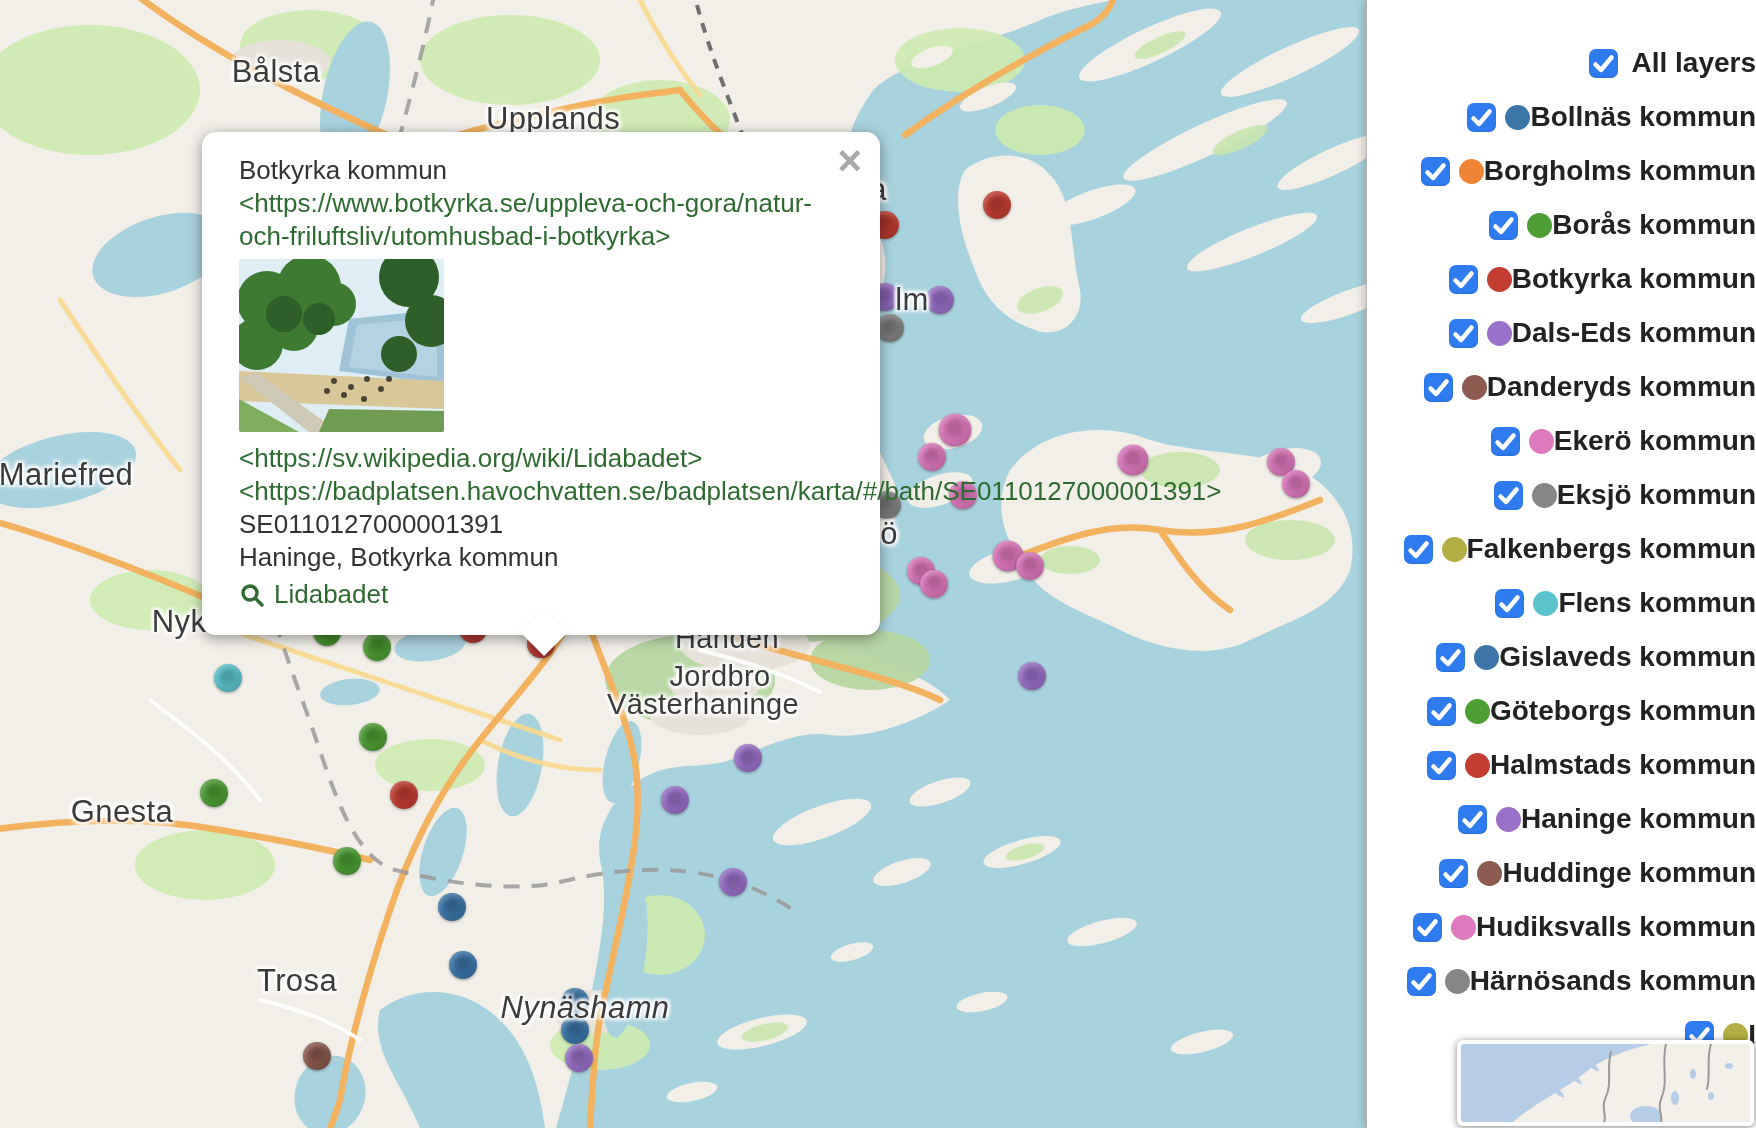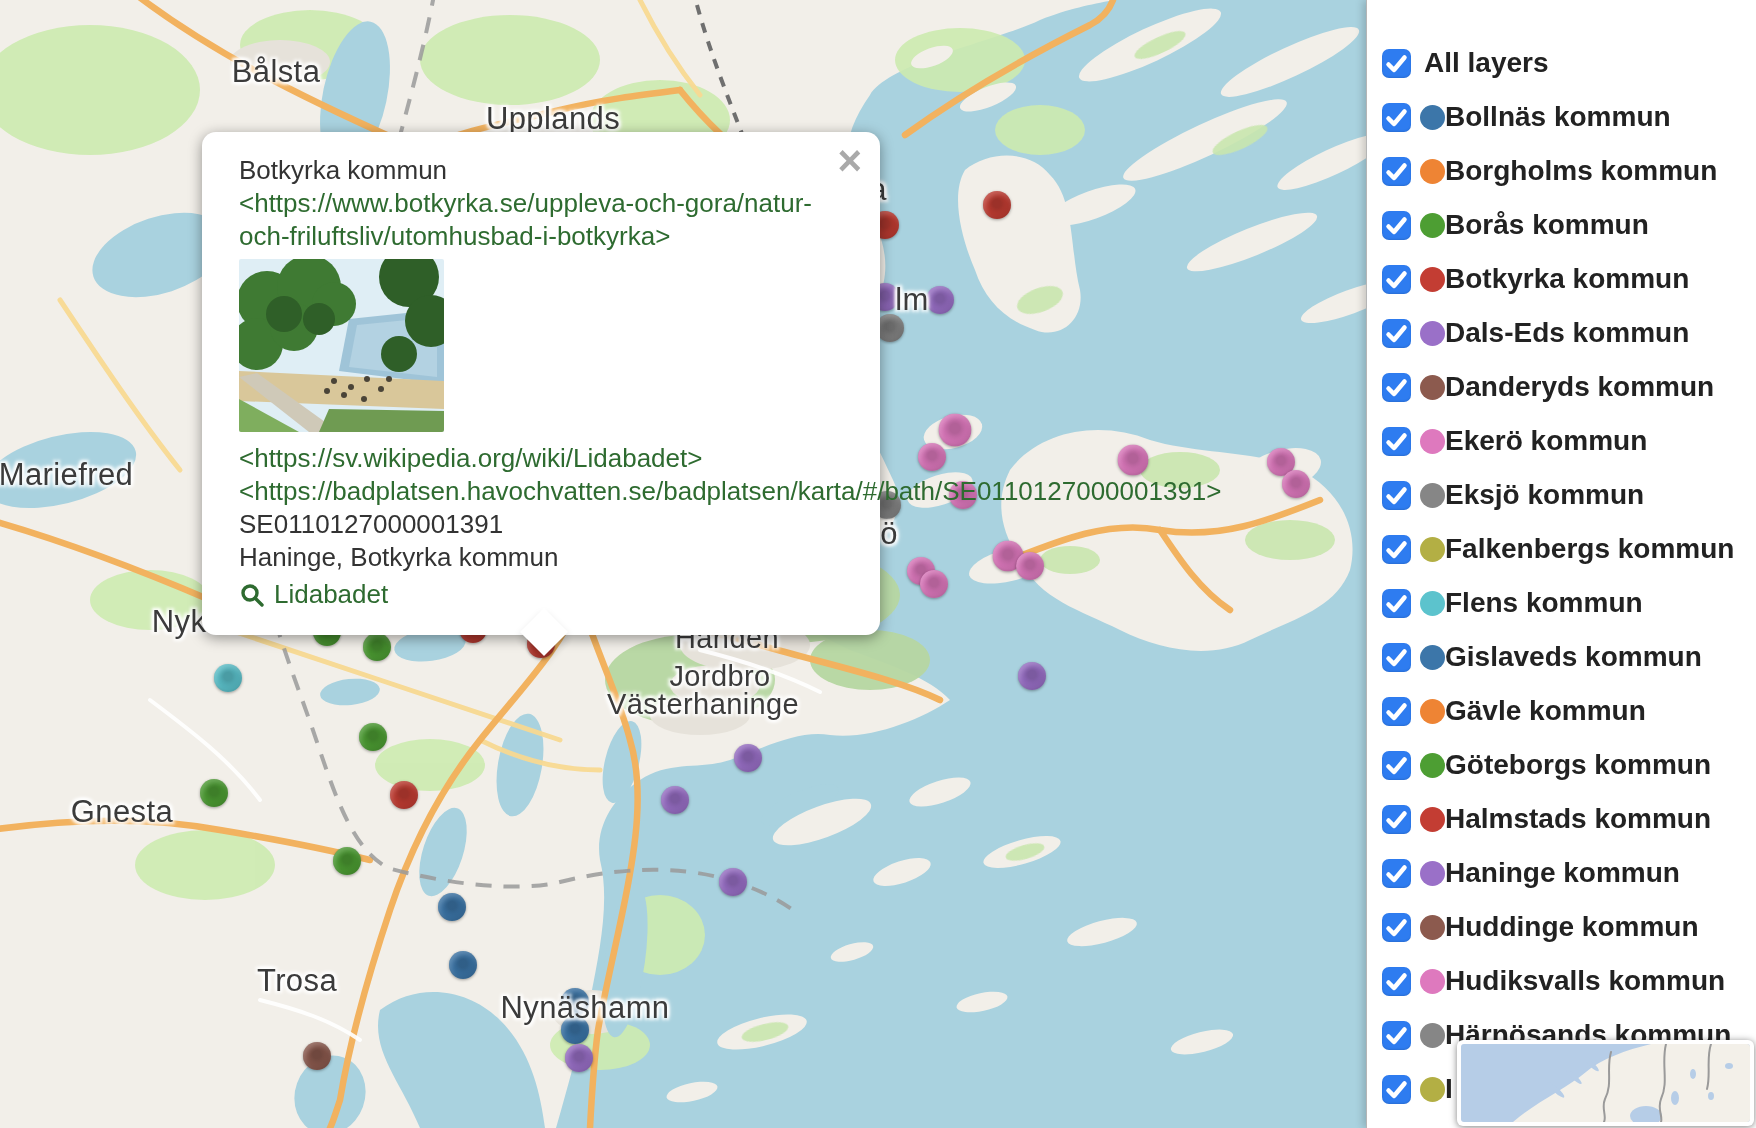--- a/index.html
+++ b/index.html
@@ -35,21 +35,21 @@
   .search-row .link{display:inline;}
   .popup-close{position:absolute;top:8px;right:18px;font-size:42px;line-height:1;
     color:#a9a9a9;font-weight:600;cursor:pointer;}
   .tail{position:absolute;left:325px;bottom:-14px;width:34px;height:34px;background:#fff;
     transform:rotate(45deg);box-shadow:4px 4px 9px rgba(0,0,0,.18);}
 
   
   .sidebar{position:absolute;top:0;right:0;width:390px;height:100%;background:#fff;z-index:60;
     border-left:1px solid #b5b5b5;box-shadow:-3px 0 8px rgba(0,0,0,.18);
     padding:36px 0 0 15px;box-sizing:border-box;}
-  .layer-row{display:flex;align-items:center;height:54px;cursor:pointer;}
+  .layer-row{display:flex;align-items:center;height:54px;cursor:pointer;justify-content:flex-end;}
   .cb{width:29px;height:29px;border-radius:7px;background:#2e7cf0;flex:0 0 auto;
     display:flex;align-items:center;justify-content:center;box-shadow:inset 0 -1px 2px rgba(0,0,0,.12);}
   .dot{width:25px;height:25px;border-radius:50%;margin-left:9px;flex:0 0 auto;}
   .lbl{font-weight:700;font-size:28px;color:#222;white-space:nowrap;}
   .layer-row.all .lbl{margin-left:13px;}
 
   
   .minimap{position:absolute;right:2px;bottom:2px;width:297px;height:86px;background:#fff;
     border-radius:6px;box-shadow:0 1px 7px rgba(0,0,0,.5);padding:4px;box-sizing:border-box;z-index:70;}
   .minimap svg{border-radius:3px;}
@@ -190,21 +190,21 @@
   <div id="labels">
       <div class="map-label" style="left: 276px; top: 72px;">Bålsta</div>
       <div class="map-label" style="left: 553px; top: 119px;">Upplands</div>
       <div class="map-label" style="left: 864px; top: 190px;">rga</div>
       <div class="map-label" style="left: 912px; top: 300px;">lm</div>
       <div class="map-label" style="left: 889px; top: 534px;">ö</div>
       <div class="map-label" style="left: 66px; top: 475px;">Mariefred</div>
       <div class="map-label" style="left: 210px; top: 622px;">Nykvarn</div>
       <div class="map-label" style="left: 122px; top: 812px;">Gnesta</div>
       <div class="map-label" style="left: 297px; top: 981px;">Trosa</div>
-      <div class="map-label" style="left: 585px; top: 1008px;">Nynäshamn</div>
+      <div class="map-label" style="left: 585px; top: 1008px; font-style: italic;">Nynäshamn</div>
       <div class="map-label md" style="left: 727px; top: 638px;">Handen</div>
       <div class="map-label md" style="left: 720px; top: 676px;">Jordbro</div>
       <div class="map-label md" style="left: 703px; top: 704px;">Västerhaninge</div>
     </div>
 
   <div id="markers">
       <div class="marker" style="height: 28px; width: 28px; left: 997px; top: 205px; background-color: rgb(195, 61, 51);"></div>
       <div class="marker" style="height: 28px; width: 28px; left: 885px; top: 225px; background-color: rgb(195, 61, 51);"></div>
       <div class="marker" style="height: 28px; width: 28px; left: 940px; top: 300px; background-color: rgb(154, 112, 200);"></div>
       <div class="marker" style="height: 28px; width: 28px; left: 885px; top: 297px; background-color: rgb(154, 112, 200);"></div>
@@ -404,29 +404,20 @@
     </span>
     <span class="dot" style="background-color: rgb(60, 118, 169);"></span>
     <span class="lbl">Gislaveds kommun</span>
   </label>
         <label class="layer-row">
     <span class="cb">
       <svg width="29" height="29" viewBox="0 0 29 29" fill="none" stroke="#fff" stroke-width="4.5" stroke-linecap="round" stroke-linejoin="round">
               <polyline points="6.5,15.5 12,21 22.5,8.5"></polyline>
             </svg>
     </span>
-    <span class="dot" style="background-color: rgb(238, 132, 52);"></span>
-    <span class="lbl">Gävle kommun</span>
-  </label>
-        <label class="layer-row">
-    <span class="cb">
-      <svg width="29" height="29" viewBox="0 0 29 29" fill="none" stroke="#fff" stroke-width="4.5" stroke-linecap="round" stroke-linejoin="round">
-              <polyline points="6.5,15.5 12,21 22.5,8.5"></polyline>
-            </svg>
-    </span>
     <span class="dot" style="background-color: rgb(77, 158, 51);"></span>
     <span class="lbl">Göteborgs kommun</span>
   </label>
         <label class="layer-row">
     <span class="cb">
       <svg width="29" height="29" viewBox="0 0 29 29" fill="none" stroke="#fff" stroke-width="4.5" stroke-linecap="round" stroke-linejoin="round">
               <polyline points="6.5,15.5 12,21 22.5,8.5"></polyline>
             </svg>
     </span>
     <span class="dot" style="background-color: rgb(195, 61, 51);"></span>

